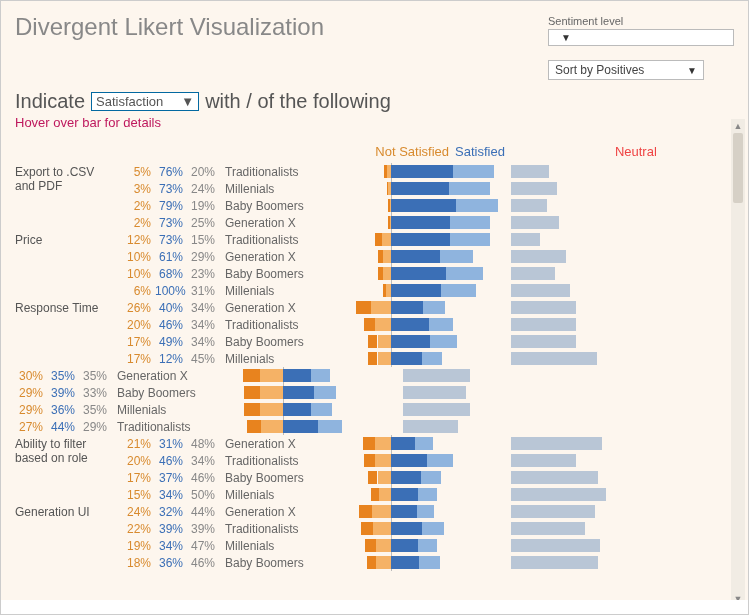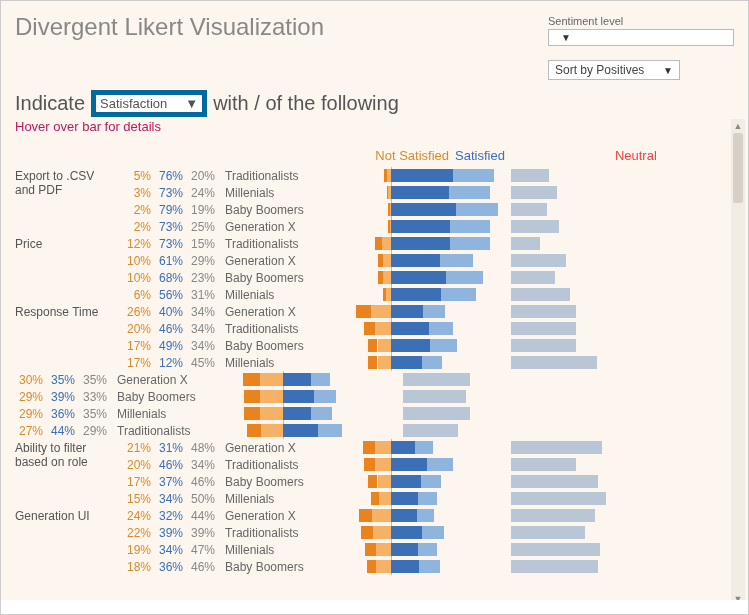--- a/index.html
+++ b/index.html
@@ -5,23 +5,23 @@
   * { box-sizing: border-box; margin: 0; padding: 0; }
   body { font-family: Arial, Helvetica, sans-serif; background: #fdf6ee; color: #555; font-size: 13px; width: 749px; height: 615px; overflow: hidden; border: 1px solid #ccc; position: relative; }
   .container { padding: 12px 14px 0 14px; }
   .header-row { display: flex; justify-content: space-between; align-items: flex-start; }
   .title { font-size: 24px; color: #888; font-weight: 400; }
   .right-controls { display: flex; flex-direction: column; gap: 6px; margin-top: 2px; }
   .ctrl-label { font-size: 11px; color: #666; margin-bottom: 2px; }
   .select-box { display: inline-flex; align-items: center; justify-content: space-between; border: 1px solid #bbb; background: #fff; font-size: 12px; padding: 2px 6px; color: #444; cursor: pointer; }
   .select-box .caret { margin-left: 6px; font-size: 10px; color: #333; }
   .select-wide { width: 186px; }
-  .select-sort { width: 132px; }
+  .select-sort { width: 156px; }
   .subhead { display: flex; align-items: center; gap: 6px; margin-top: 10px; font-size: 20px; color: #555; }
-  .subhead .inline-select { border: 5px solid #0369a1; background: #fff; font-size: 13px; padding: 1px 4px; display: inline-flex; align-items: center; gap: 18px; cursor: pointer; }
+  .subhead .inline-select { border: 1px solid #0369a1; background: #fff; font-size: 13px; padding: 1px 4px; display: inline-flex; align-items: center; gap: 18px; cursor: pointer; }
   .hint { font-size: 13px; color: #be185d; margin-top: 2px; }
   .legend-row { display: flex; margin-top: 14px; font-size: 13px; }
   .legend-spacer { width: 355px; }
   .legend-not { color: #d88a2e; width: 85px; text-align: right; padding-right: 6px; }
   .legend-sat { color: #3b6fb6; }
   .legend-neutral { color: #ef4444; margin-left: 110px; }
   .chart-area { margin-top: 4px; display: flex; }
   .rows { flex: 1; }
   .group { display: flex; }
   .group-label { width: 108px; font-size: 12px; color: #555; padding-top: 2px; padding-right: 6px; }
@@ -199,21 +199,21 @@
                 <div class="seg" style="background: rgb(232, 131, 30); width: 5.4px; left: 58.5px;"></div>
                 <div class="seg" style="background: rgb(59, 111, 182); width: 55.35px; left: 72px;"></div>
                 <div class="seg" style="background: rgb(143, 180, 222); width: 36.45px; left: 127.35px;"></div>
               </div>
               <div class="neubar-wrap">
                 <div class="neubar" style="width: 43.7px;"></div>
               </div>
             </div>
             <div class="datarow">
               <div class="pct pct-neg">6%</div>
-              <div class="pct pct-pos">56%</div>
+              <div class="pct pct-pos">100%</div>
               <div class="pct pct-neu">31%</div>
               <div class="gen">Millenials</div>
               <div class="divbar">
                 <div class="axis"></div>
                 <div class="seg" style="background: rgb(245, 178, 102); width: 5.4px; left: 66.6px;"></div>
                 <div class="seg" style="background: rgb(232, 131, 30); width: 2.7px; left: 63.9px;"></div>
                 <div class="seg" style="background: rgb(59, 111, 182); width: 49.95px; left: 72px;"></div>
                 <div class="seg" style="background: rgb(143, 180, 222); width: 35.1px; left: 121.95px;"></div>
               </div>
               <div class="neubar-wrap">

